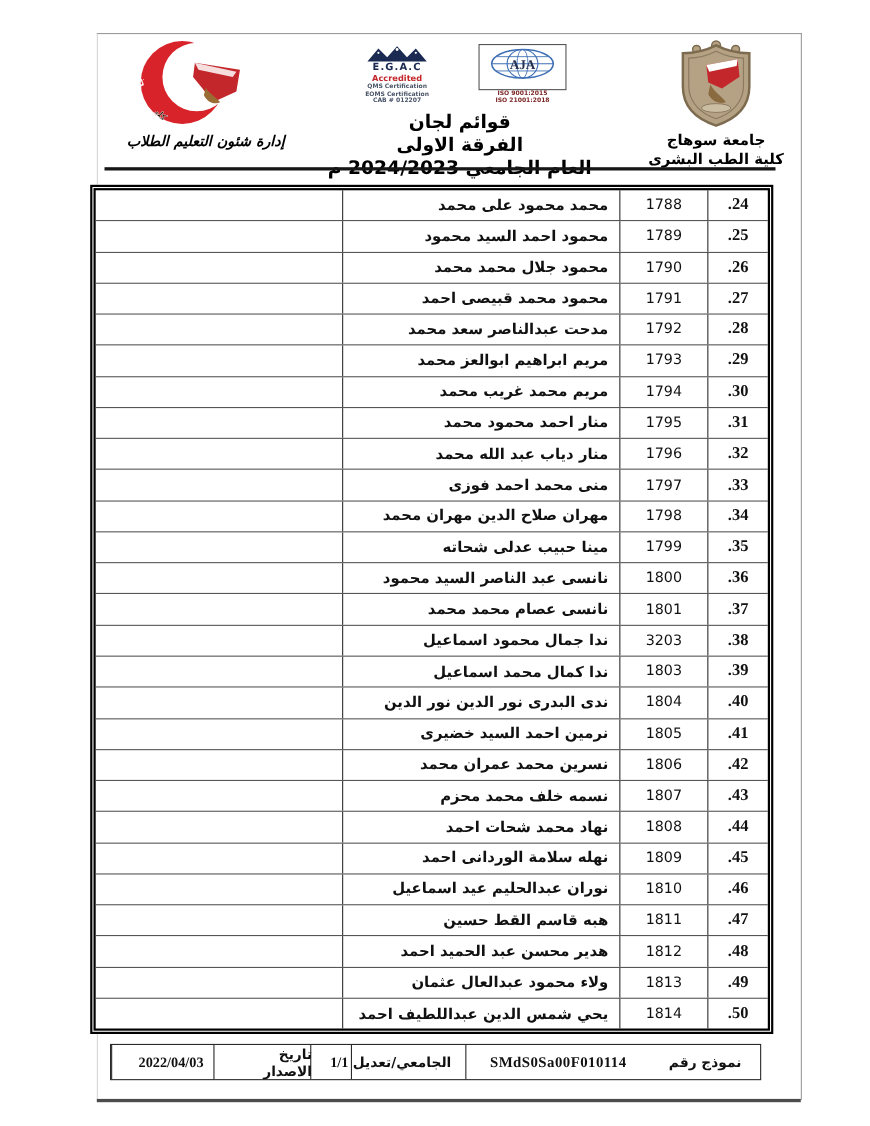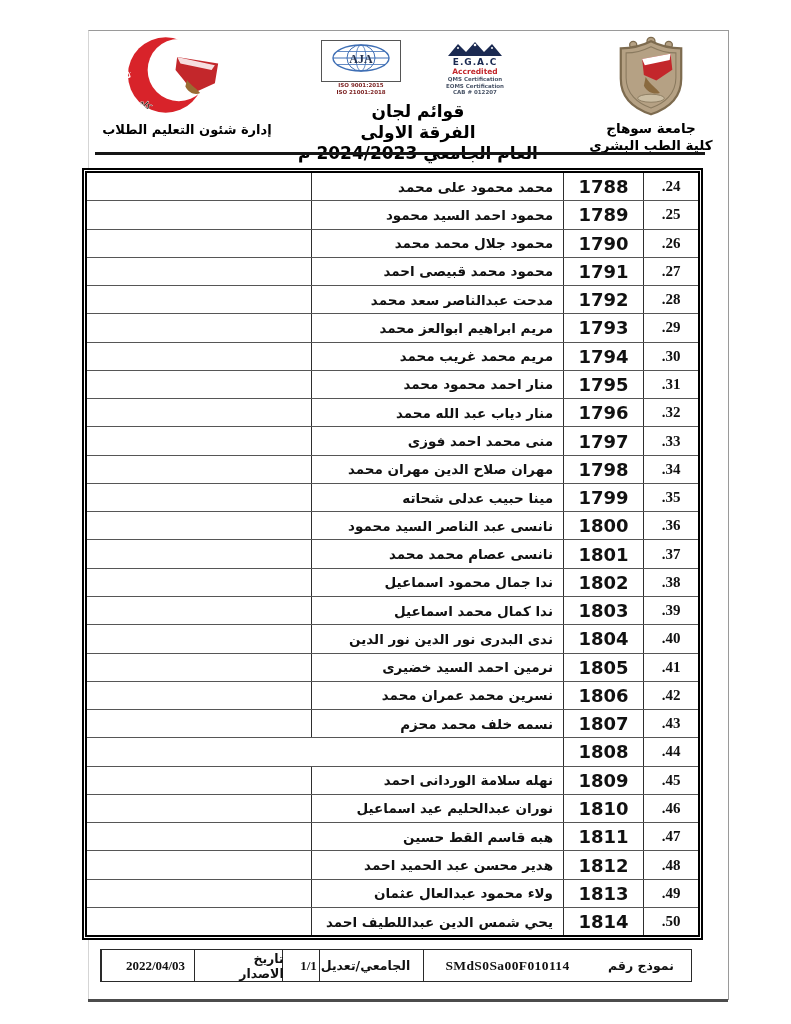--- a/index.html
+++ b/index.html
@@ -20,33 +20,33 @@
   .badges { display:flex; direction:ltr; justify-content:center; gap:12px; height:58px; }
   .badge-col { width:102px; display:flex; flex-direction:column; align-items:center; }
   .egac-name { font-size:9px; font-weight:700; color:#1b2a52; letter-spacing:1px; line-height:9px; }
   .egac-accredited { font-size:7.5px; font-weight:700; color:#c3272b; line-height:9px; }
   .tiny-line { font-size:5.5px; line-height:6.5px; color:#4a5568; font-weight:700; white-space:nowrap; }
   .aja-box { border:1px solid #555; padding:1px 6px; background:#fff; }
   .tiny-line.iso { color:#7a1f1f; }
   .title-line { font-size:17px; font-weight:700; line-height:21px; color:#000; }
   .titles { margin-top:3px; }
   .header-left { position:absolute; left:92px; top:34px; width:190px; text-align:center; }
-  .dept-line { margin-top:2px; font-size:13px; font-weight:700; color:#000; }
+  .dept-line { margin-top:2px; font-size:13px; font-weight:700; color:#000;font-style:italic; }
   .header-divider { position:absolute; left:95px; top:152px; width:610px; height:3px; background:#161616; }
   
   .main-table {
     position:absolute; left:82px; top:168px; width:621px; height:772px;
     border:5px double #000; box-sizing:border-box; background:#fff;
     display:flex; flex-direction:column;
   }
   .trow { flex:1 1 0; display:flex; align-items:center; min-height:0; }
   .trow:not(:last-child) { border-bottom:1.6px solid #565656; }
   .cell { height:100%; display:flex; align-items:center; justify-content:center; box-sizing:border-box; }
   .c-no  { width:55px; font-family:"Liberation Serif", serif; font-weight:700; font-size:15px; border-left:1.7px solid #2e2e2e; }
-  .c-seat{ width:80px; font-weight:700; font-size:18px; border-left:1.7px solid #2e2e2e;text-align:right; }
+  .c-seat{ width:80px; font-weight:400; font-size:13px; border-left:1.7px solid #2e2e2e;text-align:right; }
   .c-name{ width:252px; justify-content:flex-start; padding:0 10px; font-weight:700; font-size:13.5px; border-left:1.7px solid #2e2e2e; white-space:nowrap; }
   .c-sig { flex:1 1 auto; }
   
   .footer-table {
     position:absolute; left:100px; top:949px; width:592px; height:33px;
     border:1.7px solid #2a2a2a; box-sizing:border-box; display:flex; background:#fff;
   }
   .fcell { display:flex; align-items:center; justify-content:center; box-sizing:border-box; font-weight:700; }
   .f-arabic { font-size:12.5px; }
   .f-code { font-family:"Liberation Serif", serif; font-size:13.5px; letter-spacing:.4px;margin-left:12px; }
@@ -75,46 +75,46 @@
       <path d="M34 46 C40 56 46 58 50 64 C44 66 36 64 32 56 Z" fill="#8a6a3f"></path>
       <ellipse cx="40" cy="70" rx="15" ry="4.5" fill="#cbbda2" stroke="#8a7a5f" stroke-width="1"></ellipse>
     </svg>
     <div class="uni-line">جامعة سوهاج</div>
     <div class="uni-line">كلية الطب البشرى</div>
   </div>
 
   <div class="header-center">
     <div class="badges">
       <div class="badge-col">
+        <svg width="58" height="18" viewBox="0 0 58 18">
+          <path d="M2 16 L12 4 L20 12 L29 2 L38 12 L46 4 L56 16 Z" fill="#1b2a52"></path>
+          <circle cx="29" cy="5" r="1.3" fill="#fff"></circle>
+          <circle cx="12" cy="8" r="1" fill="#fff"></circle>
+          <circle cx="46" cy="8" r="1" fill="#fff"></circle>
+        </svg>
+        <div class="egac-name">E.G.A.C</div>
+        <div class="egac-accredited">Accredited</div>
+        <div class="tiny-line">QMS Certification</div>
+        <div class="tiny-line">EOMS Certification</div>
+        <div class="tiny-line">CAB # 012207</div>
+      </div>
+      <div class="badge-col">
         <div class="aja-box">
           <svg width="66" height="34" viewBox="0 0 66 34">
             <ellipse cx="33" cy="16" rx="28" ry="13" fill="none" stroke="#3f6fb5" stroke-width="1.4"></ellipse>
             <ellipse cx="33" cy="16" rx="14" ry="13" fill="none" stroke="#3f6fb5" stroke-width="1"></ellipse>
             <ellipse cx="33" cy="16" rx="5" ry="13" fill="none" stroke="#3f6fb5" stroke-width="0.8"></ellipse>
             <line x1="5" y1="16" x2="61" y2="16" stroke="#3f6fb5" stroke-width="1"></line>
             <line x1="9" y1="9.5" x2="57" y2="9.5" stroke="#3f6fb5" stroke-width="0.8"></line>
             <line x1="9" y1="22.5" x2="57" y2="22.5" stroke="#3f6fb5" stroke-width="0.8"></line>
             <text x="33" y="21" text-anchor="middle" font-size="12" font-weight="bold" fill="#24324f" font-family="Liberation Serif, serif">AJA</text>
           </svg>
         </div>
         <div class="tiny-line iso">ISO 9001:2015</div>
         <div class="tiny-line iso">ISO 21001:2018</div>
-      </div>
-      <div class="badge-col">
-        <svg width="58" height="18" viewBox="0 0 58 18">
-          <path d="M2 16 L12 4 L20 12 L29 2 L38 12 L46 4 L56 16 Z" fill="#1b2a52"></path>
-          <circle cx="29" cy="5" r="1.3" fill="#fff"></circle>
-          <circle cx="12" cy="8" r="1" fill="#fff"></circle>
-          <circle cx="46" cy="8" r="1" fill="#fff"></circle>
-        </svg>
-        <div class="egac-name">E.G.A.C</div>
-        <div class="egac-accredited">Accredited</div>
-        <div class="tiny-line">QMS Certification</div>
-        <div class="tiny-line">EOMS Certification</div>
-        <div class="tiny-line">CAB # 012207</div>
       </div>
     </div>
     <div class="titles">
       <div class="title-line">قوائم لجان</div>
       <div class="title-line">الفرقة الاولى</div>
       <div class="title-line">العام الجامعي 2024/2023 م</div>
     </div>
   </div>
 
   <div class="header-left">
@@ -221,21 +221,21 @@
         <div class="cell c-sig"></div>
       </div>
       <div class="trow">
         <div class="cell c-no">37.</div>
         <div class="cell c-seat">1801</div>
         <div class="cell c-name">نانسى عصام محمد محمد</div>
         <div class="cell c-sig"></div>
       </div>
       <div class="trow">
         <div class="cell c-no">38.</div>
-        <div class="cell c-seat">1802</div>
+        <div class="cell c-seat">3203</div>
         <div class="cell c-name">ندا جمال محمود اسماعيل</div>
         <div class="cell c-sig"></div>
       </div>
       <div class="trow">
         <div class="cell c-no">39.</div>
         <div class="cell c-seat">1803</div>
         <div class="cell c-name">ندا كمال محمد اسماعيل</div>
         <div class="cell c-sig"></div>
       </div>
       <div class="trow">
@@ -258,20 +258,21 @@
       </div>
       <div class="trow">
         <div class="cell c-no">43.</div>
         <div class="cell c-seat">1807</div>
         <div class="cell c-name">نسمه خلف محمد محزم</div>
         <div class="cell c-sig"></div>
       </div>
       <div class="trow">
         <div class="cell c-no">44.</div>
         <div class="cell c-seat">1808</div>
+        <div class="cell c-name">نهاد محمد شحات احمد</div>
         <div class="cell c-sig"></div>
       </div>
       <div class="trow">
         <div class="cell c-no">45.</div>
         <div class="cell c-seat">1809</div>
         <div class="cell c-name">نهله سلامة الوردانى احمد</div>
         <div class="cell c-sig"></div>
       </div>
       <div class="trow">
         <div class="cell c-no">46.</div>

